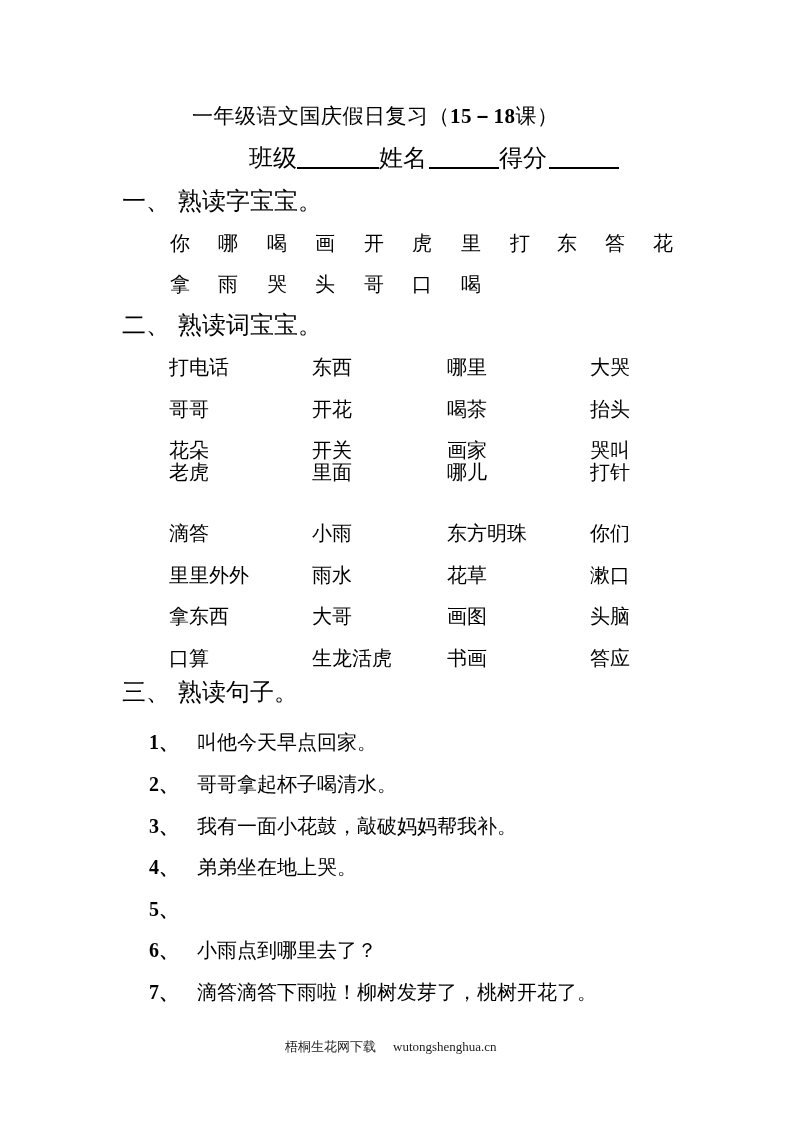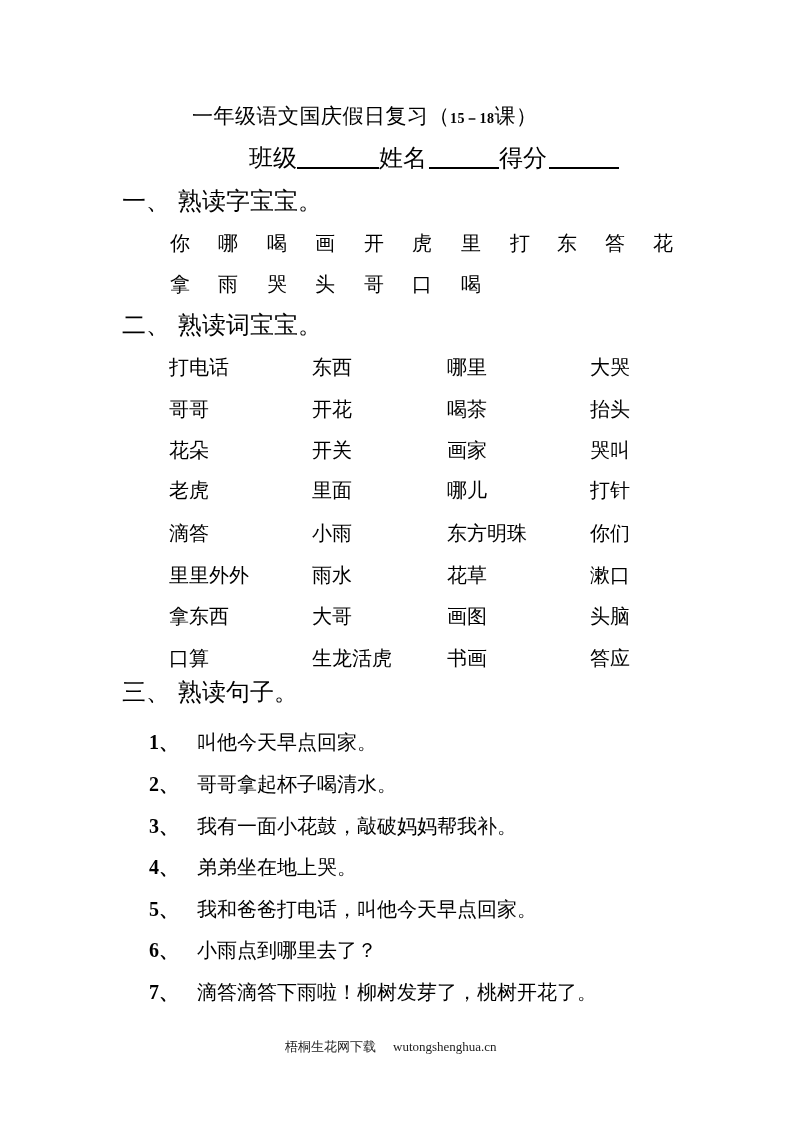--- a/index.html
+++ b/index.html
@@ -6,21 +6,21 @@
     body {
       width: 793px; height: 1122px; position: relative; overflow: hidden;
       color: #000000;
       font-family: "DejaVu Serif", "Liberation Serif", serif;
     }
     .abs { position: absolute; white-space: nowrap; }
     .title {
       left: 192px; top: 101px; font-size: 21px; line-height: 30px;
       letter-spacing: 0.5px;
     }
-    .title .num { font-family: "Liberation Serif", serif; font-weight: bold; font-size: 14px; }
+    .title .num { font-family: "Liberation Serif", serif; font-weight: bold; font-size: 21px; }
     .info-row { left: 249px; top: 143px; font-size: 24px; line-height: 30px; text-align: center; }
     .info-row span { display: inline-block; vertical-align: bottom; }
     .blank { border-bottom: 2px solid #000; height: 24px; display: inline-block; margin-bottom: 4px; }
     .sec-head { font-size: 24px; line-height: 28px; }
     .sec-head .idx { display: inline-block; width: 56px; }
     .char-row { font-size: 20px; line-height: 28px; }
     .char-row span { position: absolute; top: 0; width: 24px; text-align: left; }
     .words { font-size: 20px; line-height: 28px; }
     .words span { position: absolute; top: 0; }
     .sent { font-size: 20px; line-height: 28px; }
@@ -83,21 +83,21 @@
   <span style="left:312px">开花</span>
   <span style="left:447px">喝茶</span>
   <span style="left:590px">抬头</span>
 </div>
 <div class="abs words" style="left:0; top:436px; width:793px; height:28px;">
   <span style="left:169px">花朵</span>
   <span style="left:312px">开关</span>
   <span style="left:447px">画家</span>
   <span style="left:590px">哭叫</span>
 </div>
-<div class="abs words" style="left:0; top:476px; width:793px; height:28px;">
+<div class="abs words" style="left:0; top:458px; width:793px; height:28px;">
   <span style="left:169px">老虎</span>
   <span style="left:312px">里面</span>
   <span style="left:447px">哪儿</span>
   <span style="left:590px">打针</span>
 </div>
 <div class="abs words" style="left:0; top:519px; width:714px; height:28px;">
   <span style="left:169px">滴答</span>
   <span style="left:312px">小雨</span>
   <span style="left:447px">东方明珠</span>
   <span style="left:590px">你们</span>
@@ -136,21 +136,20 @@
 <div class="abs sent" style="left:149px; top:812px; width:560px; height:28px;">
   <span class="n">3、</span>
   <span class="t">我有一面小花鼓，敲破妈妈帮我补。</span>
 </div>
 <div class="abs sent" style="left:149px; top:853px; width:560px; height:28px;">
   <span class="n">4、</span>
   <span class="t">弟弟坐在地上哭。</span>
 </div>
 <div class="abs sent" style="left:149px; top:895px; width:560px; height:28px;">
   <span class="n">5、</span>
-  <span class="t">我和爸爸打电话，叫他今天早点回家。</span>
 </div>
 <div class="abs sent" style="left:149px; top:936px; width:560px; height:28px;">
   <span class="n">6、</span>
   <span class="t">小雨点到哪里去了？</span>
 </div>
 <div class="abs sent" style="left:149px; top:978px; width:560px; height:28px;">
   <span class="n">7、</span>
   <span class="t">滴答滴答下雨啦！柳树发芽了，桃树开花了。</span>
 </div>
 

